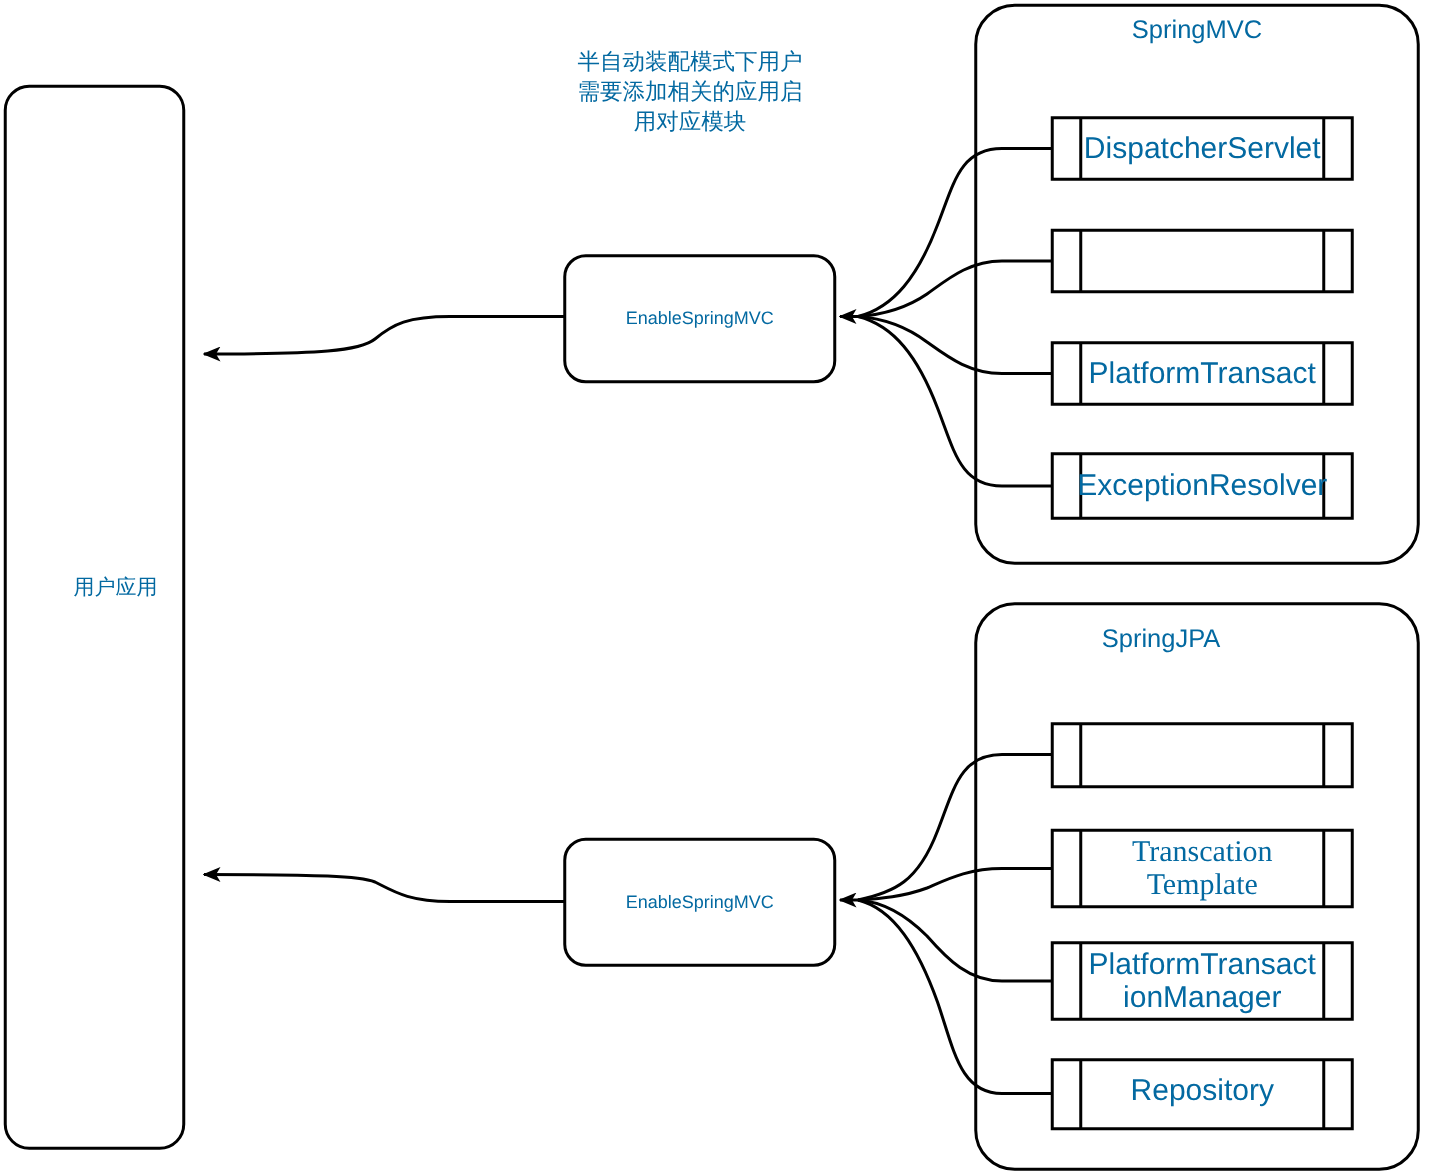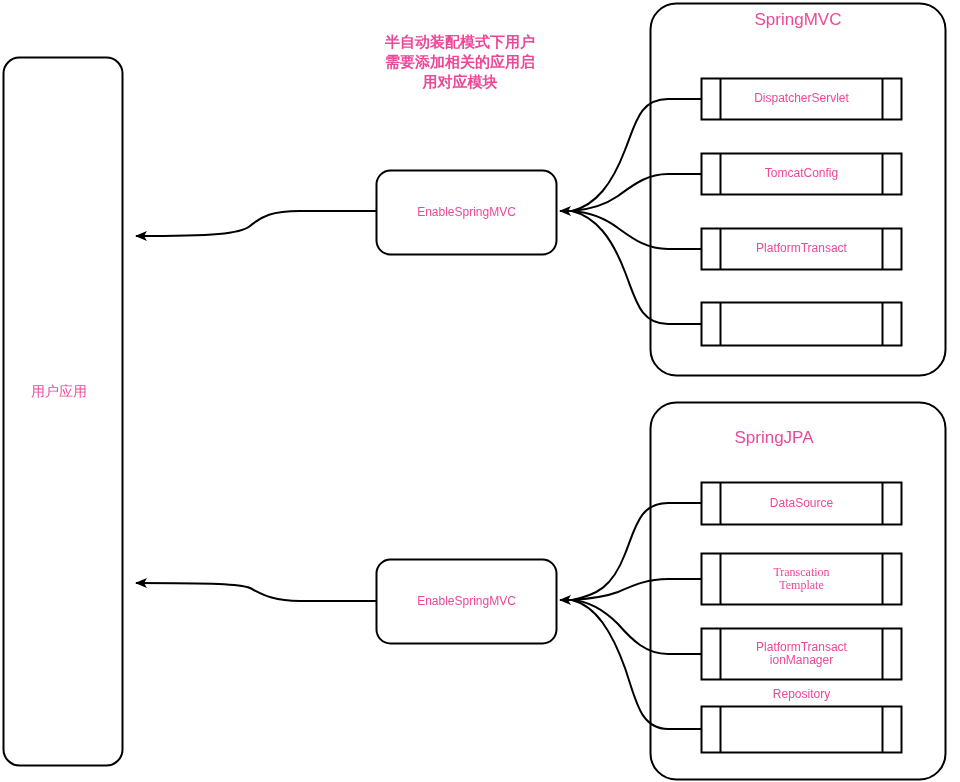--- a/index.html
+++ b/index.html
@@ -22,41 +22,41 @@
     width: 960px;
     height: 782px;
     pointer-events: none;
   }
   .shape-text {
     position: absolute;
     display: flex;
     align-items: center;
     justify-content: center;
     text-align: center;
-    color: #ec4899;
+    color: #0369a1;
     line-height: 1.12;
     white-space: pre-line;
     pointer-events: none;
   }
   .t-user-app {
     font-size: 14px;
   }
   .t-container-title {
     font-size: 17px;
   }
   .t-enable {
     font-size: 12px;
   }
   .t-module {
-    font-size: 12px;
+    font-size: 20px;
   }
   .t-note {
     font-size: 15px;
     line-height: 1.35;
-    font-weight: bold;
+    font-weight: normal;
   }
 </style>
 </head>
 <body>
 
 <div id="canvas">
 
   <svg class="layer" viewBox="0 0 960 782" xmlns="http://www.w3.org/2000/svg">
     <defs>
       <marker id="arrowhead" markerWidth="12" markerHeight="10" refX="11" refY="5" orient="auto" markerUnits="userSpaceOnUse">
@@ -130,34 +130,33 @@
     <path d="M701,729 L668,729 C640,729 636,700 625,668 C612,632 596,606 572,600" fill="none" stroke="#000000" stroke-width="2"></path>
     <line x1="572" y1="600" x2="560" y2="600" stroke="#000000" stroke-width="2" marker-end="url(#arrowhead)"></line>
 
     <path d="M376,601 L300,601 C272,601 262,594 250,588 C240,584 214,583 136,583" fill="none" stroke="#000000" stroke-width="2" marker-end="url(#arrowhead)"></path>
   </svg>
 
   <div class="shape-text t-note" style="left:352px; top:28px; width:216px; height:68px;">半自动装配模式下用户
 需要添加相关的应用启
 用对应模块</div>
 
-  <div class="shape-text t-user-app" style="left:0; top:380px; width:118px; height:24px;">用户应用</div>
+  <div class="shape-text t-user-app" style="left:18px; top:380px; width:118px; height:24px;">用户应用</div>
 
   <div class="shape-text t-container-title" style="left:651px; top:8px; width:294px; height:24px;">SpringMVC</div>
 
   <div class="shape-text t-enable" style="left:377px; top:171px; width:179px; height:83px;">EnableSpringMVC</div>
 
   <div class="shape-text t-module" style="left:721px; top:79px; width:161px; height:40px;">DispatcherServlet</div>
-  <div class="shape-text t-module" style="left:721px; top:154px; width:161px; height:40px;">TomcatConfig</div>
   <div class="shape-text t-module" style="left:721px; top:229px; width:161px; height:40px;">PlatformTransact</div>
+  <div class="shape-text t-module" style="left:721px; top:303px; width:161px; height:42px;">ExceptionResolver</div>
 
-  <div class="shape-text t-container-title" style="left:651px; top:426px; width:246px; height:24px;">SpringJPA</div>
+  <div class="shape-text t-container-title" style="left:651px; top:414px; width:246px; height:24px;">SpringJPA</div>
 
   <div class="shape-text t-enable" style="left:377px; top:560px; width:179px; height:83px;">EnableSpringMVC</div>
 
-  <div class="shape-text t-module" style="left:721px; top:483px; width:161px; height:41px;">DataSource</div>
   <div class="shape-text t-module" style="left:721px; top:554px; width:161px; height:50px;font-family:Liberation Serif, serif;">Transcation
 Template</div>
   <div class="shape-text t-module" style="left:721px; top:629px; width:161px; height:50px;">PlatformTransact
 ionManager</div>
-  <div class="shape-text t-module" style="left:721px; top:672px; width:161px; height:45px;">Repository</div>
+  <div class="shape-text t-module" style="left:721px; top:705px; width:161px; height:45px;">Repository</div>
 
 </div>
 
 </body></html>

